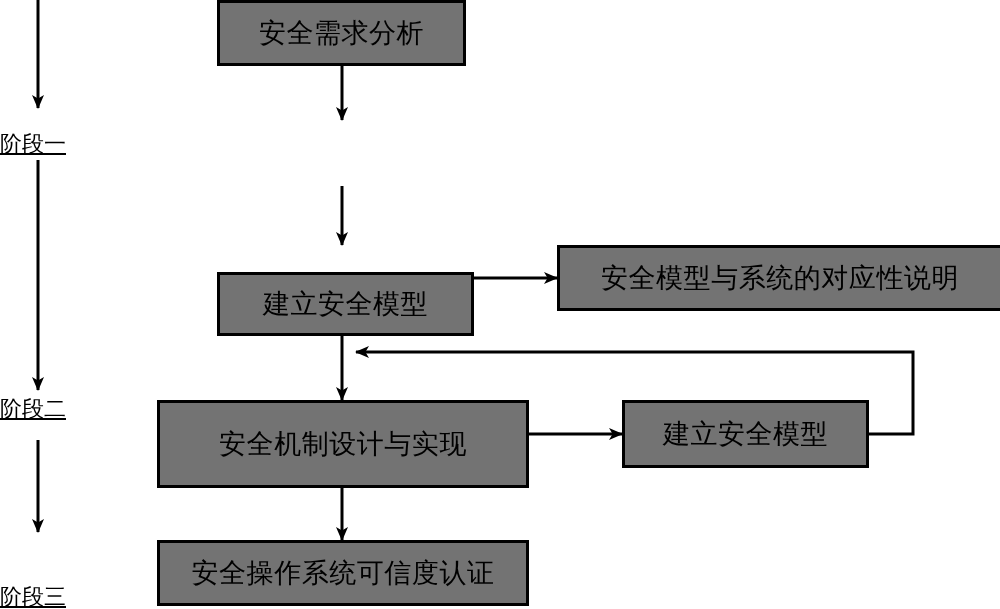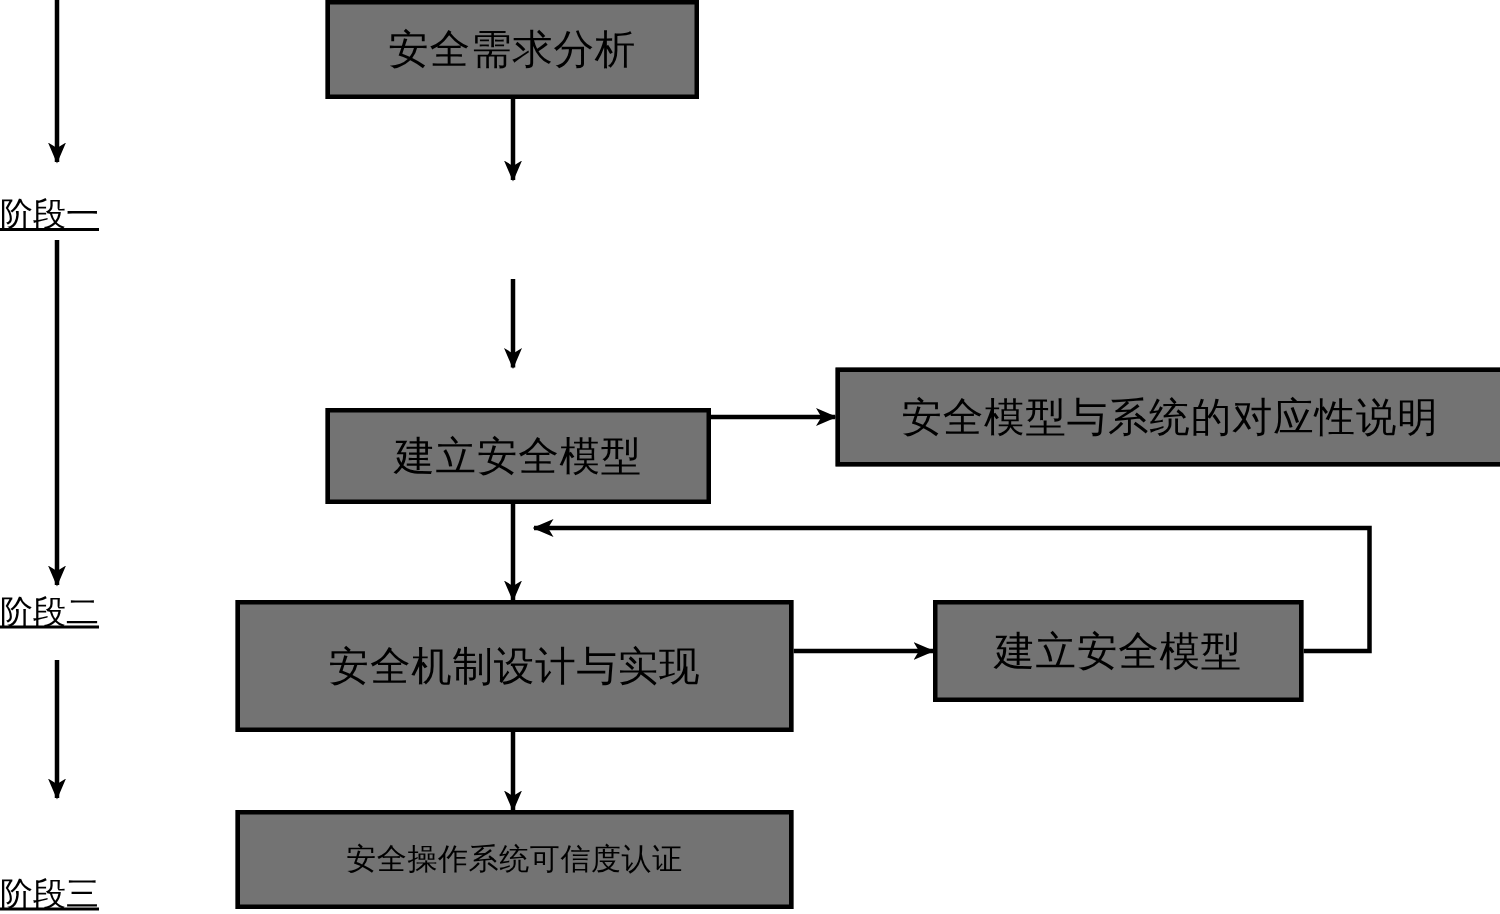--- a/index.html
+++ b/index.html
@@ -54,21 +54,21 @@
     text-decoration: underline;
   }
 
   
   #node-req        { left: 217px; top: 0px;   width: 249px; height: 66px;  font-size: 27px; }
   #node-policy     { left: 157px; top: 120px; width: 372px; height: 66px;  font-size: 27px; }
   #node-model      { left: 217px; top: 245px; width: 257px; height: 64px;  font-size: 27px; margin-top: 27px; }
   #node-mapping    { left: 557px; top: 245px; width: 446px; height: 66px;  font-size: 27px; }
   #node-mechanism  { left: 157px; top: 400px; width: 372px; height: 88px;  font-size: 27px; }
   #node-functest   { left: 622px; top: 400px; width: 247px; height: 68px;  font-size: 27px; }
-  #node-certify    { left: 157px; top: 540px; width: 372px; height: 66px;  font-size: 20px; }
+  #node-certify    { left: 157px; top: 540px; width: 372px; height: 66px;  font-size: 27px; }
 
   
   #stage-1 { left: 0px; top: 133px; }
   #stage-2 { left: 0px; top: 398px; }
   #stage-3 { left: 0px; top: 586px; }
 </style>
 </head>
 <body>
 
 <div id="canvas">

